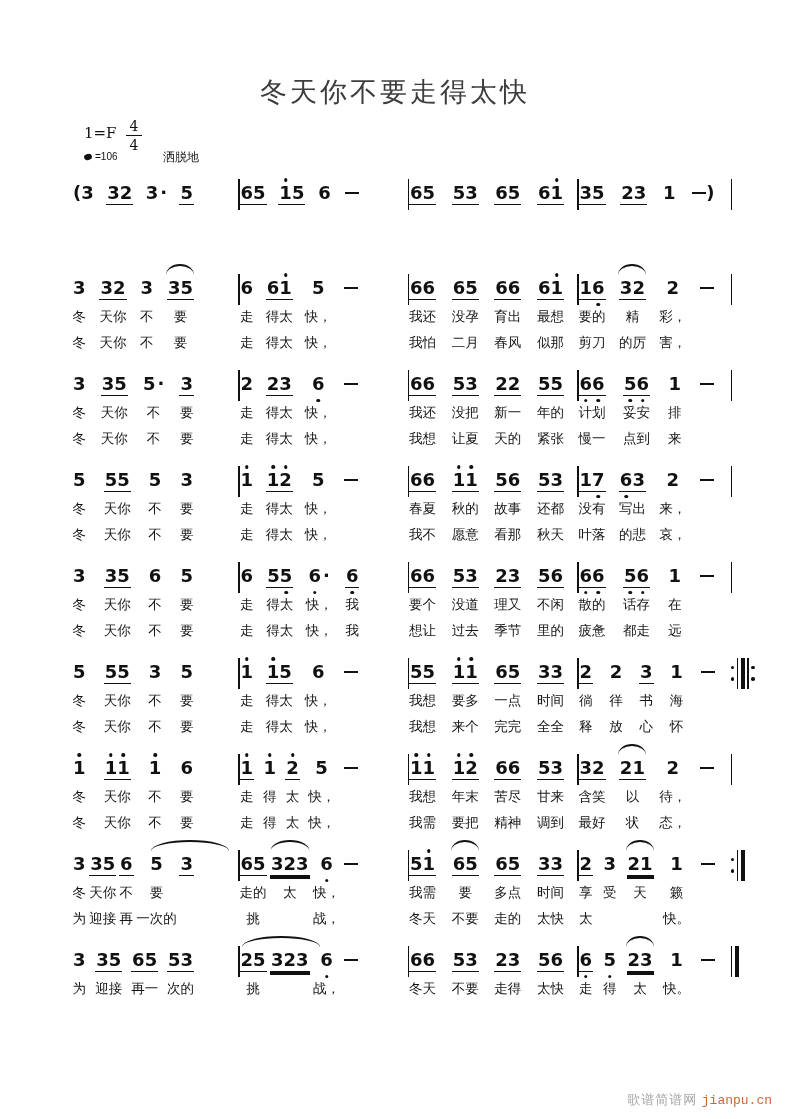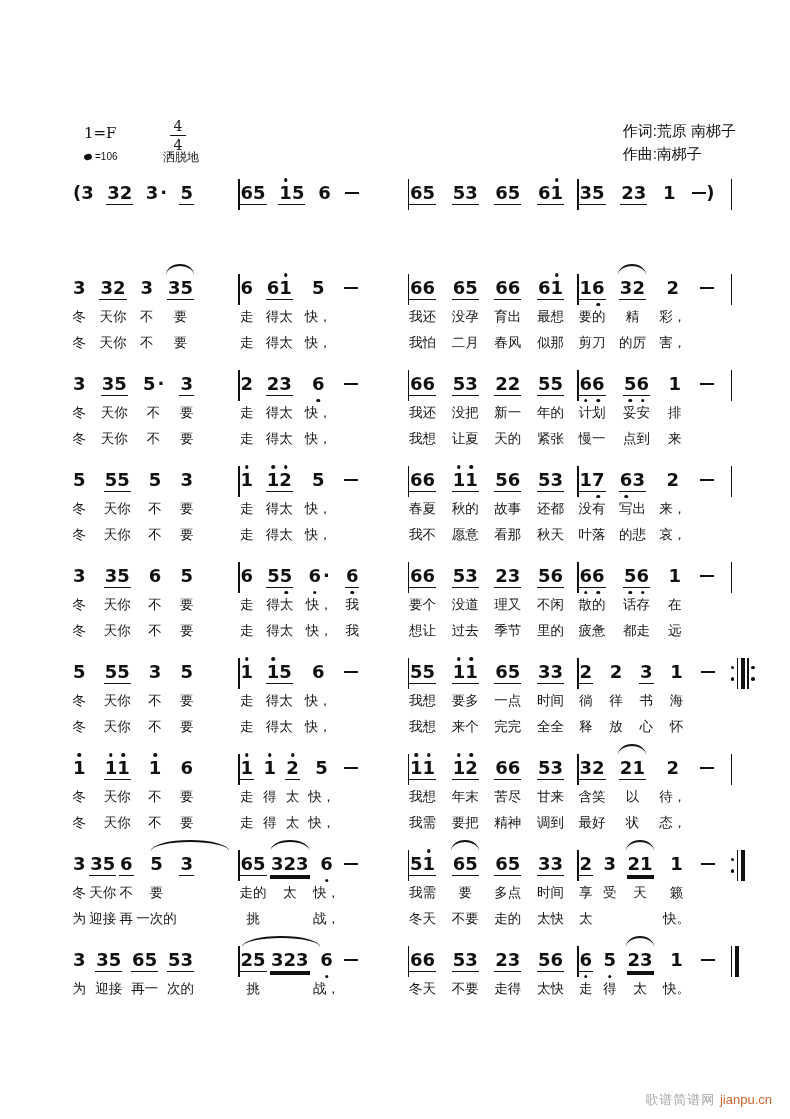--- a/index.html
+++ b/index.html
@@ -4,36 +4,36 @@
 <style>
   html,body{margin:0;padding:0;}
   body{width:790px;height:1119px;position:relative;background:#ffffff;
        font-family:"Liberation Sans", sans-serif;color:#111;overflow:hidden;}
 
   .page{position:absolute;inset:0;background:#fff;}
 
   .title{position:absolute;top:74px;left:0;width:100%;text-align:center;
          font-family:"DejaVu Serif", serif;font-size:27px;color:#3d3d3d;letter-spacing:3px;}
 
-  .keyrow{position:absolute;left:84px;top:118px;display:flex;align-items:flex-start;font-size:15px;gap:44px;}
+  .keyrow{position:absolute;left:84px;top:118px;display:flex;align-items:flex-start;font-size:15px;}
   .keysig{font-family:"DejaVu Serif", serif;padding-top:6px;}
   .meter{display:inline-flex;flex-direction:column;align-items:center;margin-left:9px;
          font-size:14px;line-height:1.15;font-family:"DejaVu Serif", serif;}
   .meter .num{padding:0 4px 1px;border-bottom:1.3px solid #111;}
   .meter .den{padding-top:1px;}
 
   .tempo{position:absolute;left:84px;top:151px;font-size:10px;display:flex;align-items:center;}
   .notehead{width:8px;height:6px;background:#111;border-radius:50%;margin-right:3px;transform:rotate(-15deg);}
 
   .expression{position:absolute;left:163px;top:149px;font-size:12px;}
 
   .credits{position:absolute;right:54px;top:120px;font-size:15px;line-height:1.5;text-align:left;}
 
   .watermark{position:absolute;right:18px;bottom:10px;font-size:13px;color:#a6a6a6;letter-spacing:1px;}
-  .watermark .site{color:#cc6633;letter-spacing:0;}
+  .watermark .site{color:#cc6633;letter-spacing:0;font-family:Liberation Mono, monospace;}
 
   
   .system{position:absolute;left:72px;width:672px;display:flex;align-items:flex-start;}
   .measure{display:flex;justify-content:space-between;box-sizing:border-box;flex:none;}
   .measure.m0{width:166px;padding-right:44px;}
   .measure.m1{width:168px;padding-right:48px;}
   .measure.m2{width:168px;padding-right:13px;}
   .measure.m3{width:152px;padding-right:15px;}
 
   .barline{width:1.5px;height:31px;background:#111;margin-top:1px;flex:none;}
@@ -60,40 +60,37 @@
   .par{display:inline-block;font-weight:bold;}
   .slur{position:absolute;top:-9px;height:9px;border-top:2px solid #111;
         border-radius:100% 100% 0 0 / 200% 200% 0 0;}
   .lyr{height:26px;line-height:27px;font-size:13.5px;color:#151515;white-space:nowrap;text-align:center;}
 </style>
 </head>
 <body>
 
 <div class="page">
 
+  <div class="title">冬天你不要走得太快</div>
 
   <div class="keyrow">
     <span class="keysig">1=F</span>
     <span class="meter">
       <span class="num">4</span>
       <span class="den">4</span>
     </span>
   </div>
 
   <div class="tempo">
     <span class="notehead"></span>
     <span>=106</span>
   </div>
 
   <div class="expression">洒脱地</div>
 
-  <div class="credits">
-    <div>作词:荒原 南梆子</div>
-    <div>作曲:南梆子</div>
-  </div>
 
   <div>
       <div class="system" style="top: 178px;">
         <div class="measure m0">
           <div class="tok">
             <div class="note">
               <span class="cluster">
                 <span class="par">(</span>
                 <span class="dg">3</span>
               </span>

